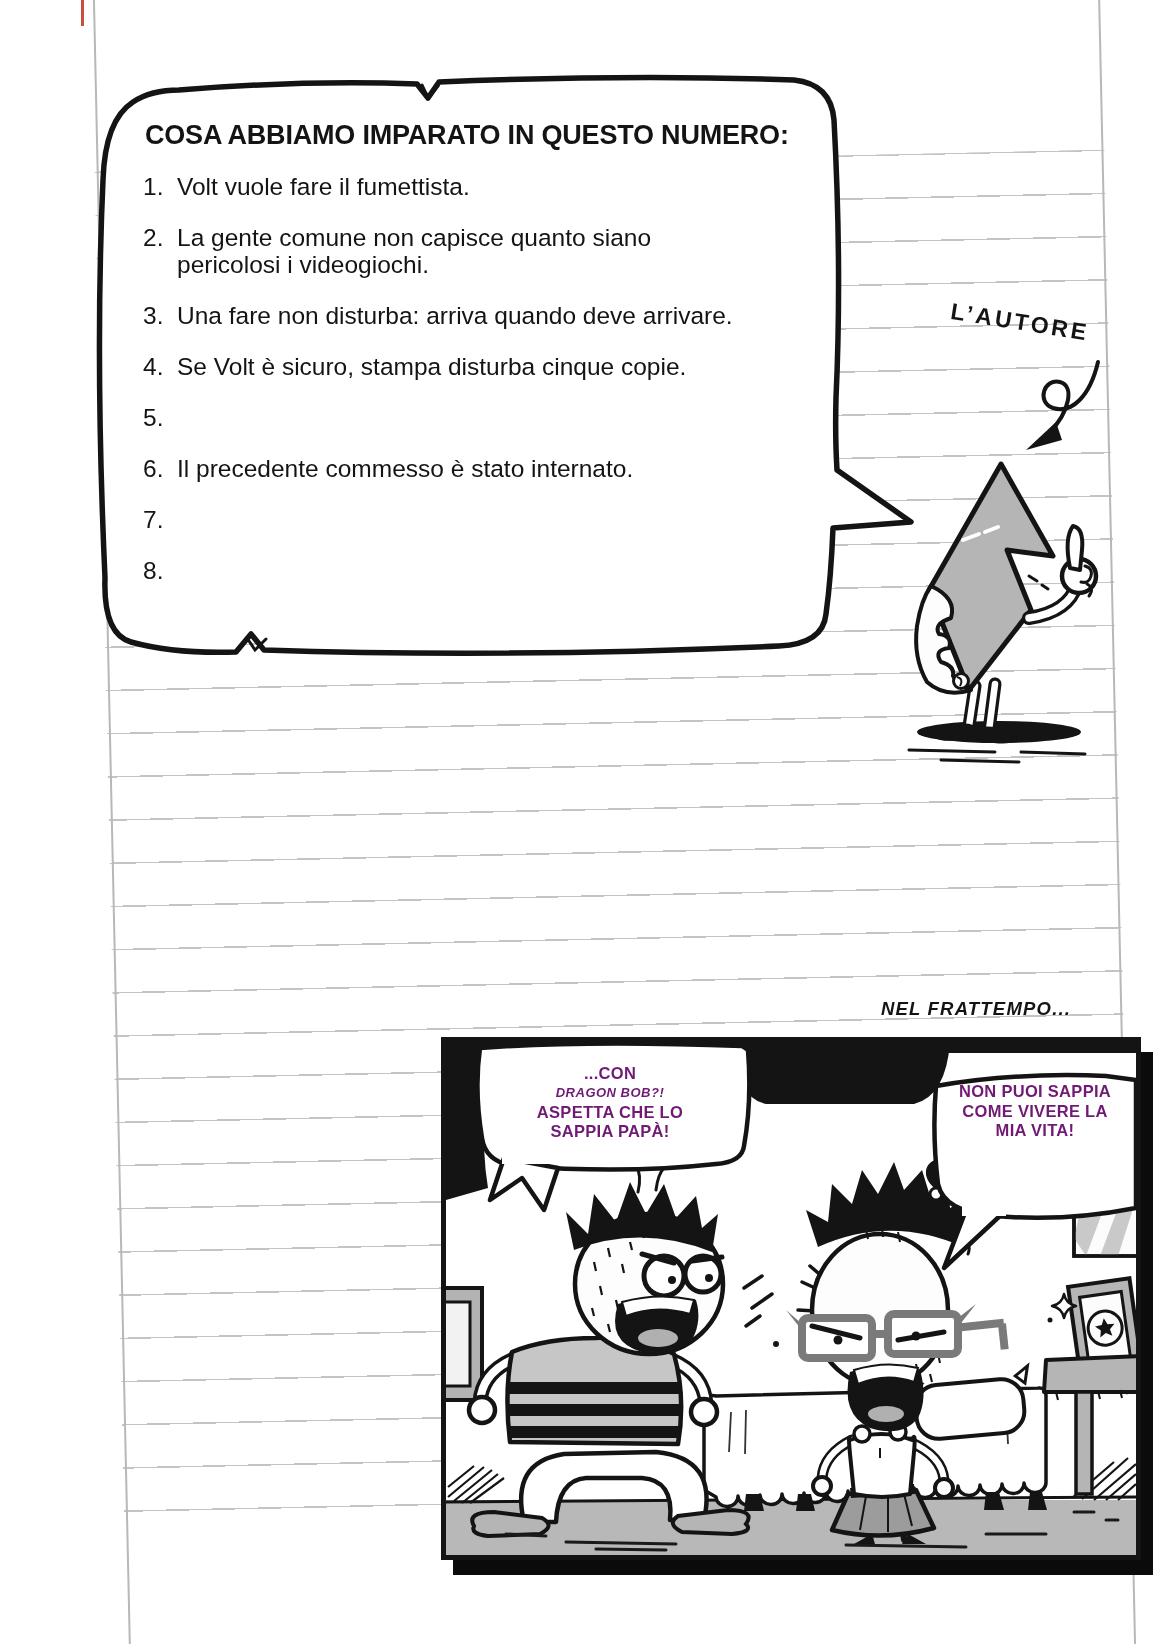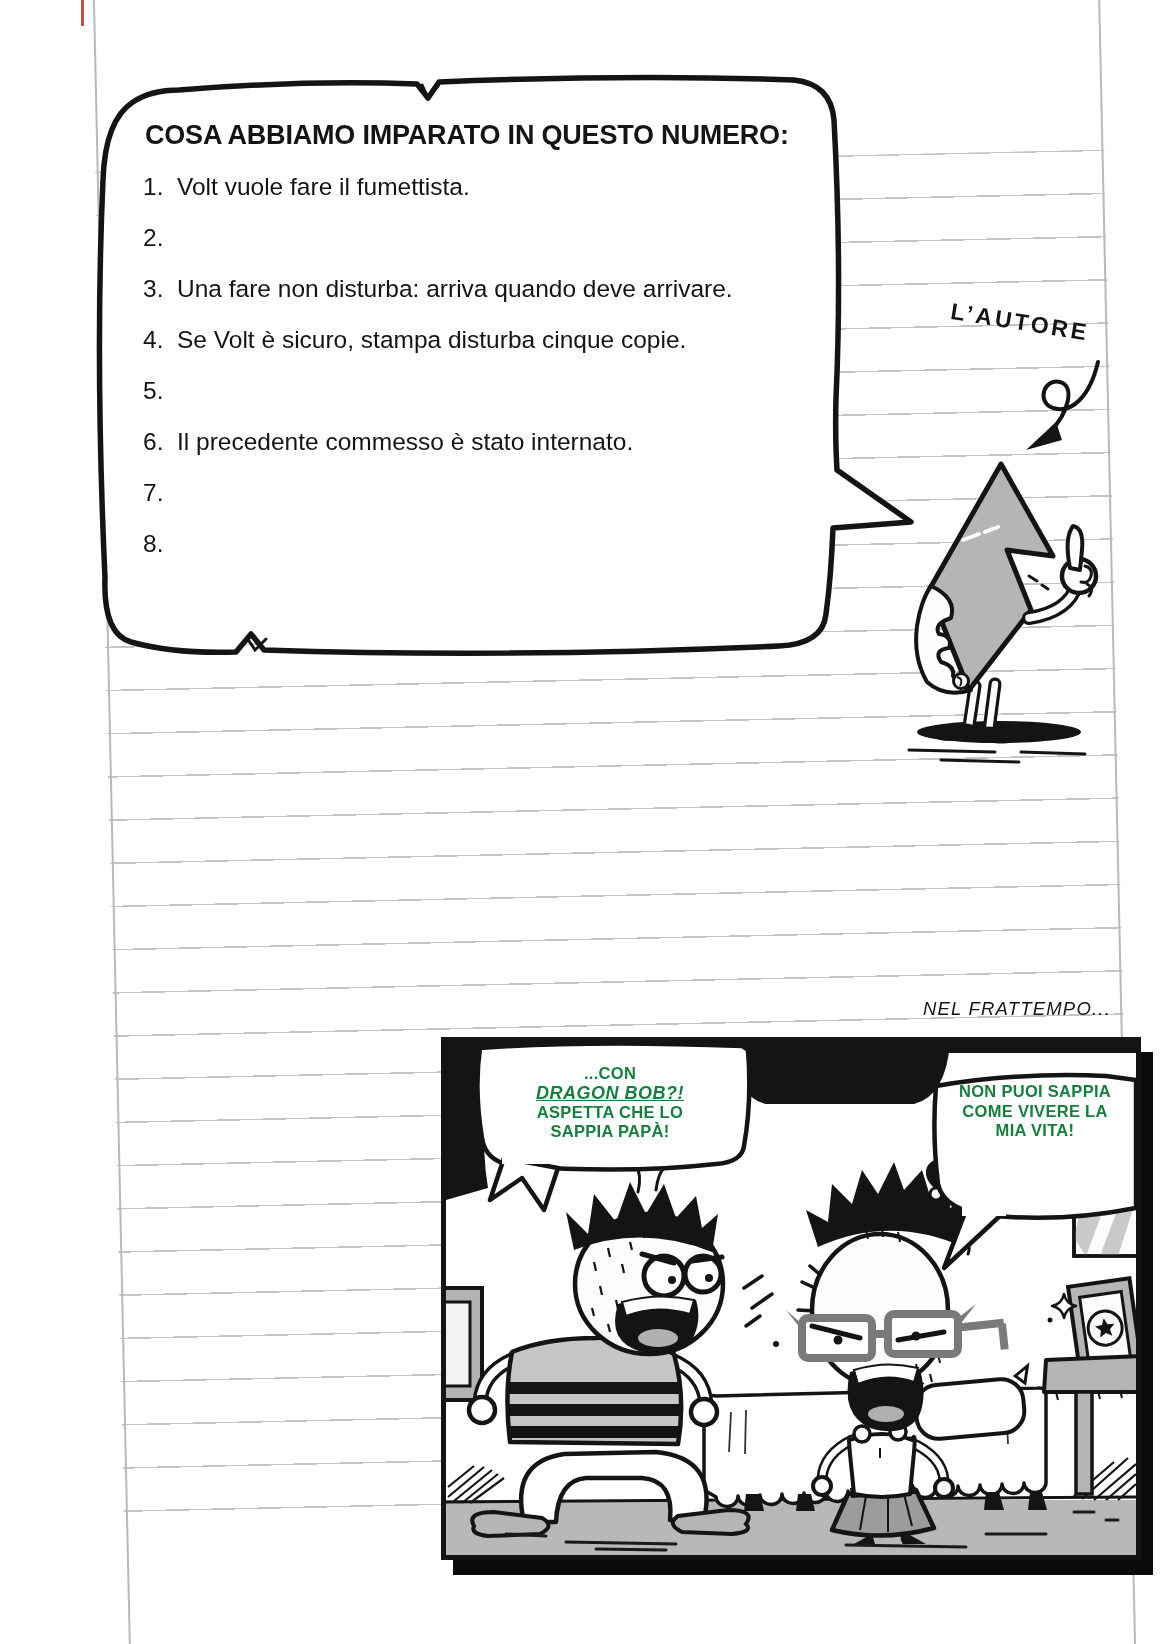--- a/index.html
+++ b/index.html
@@ -19,29 +19,29 @@
   .recap-title{font-size:27px;font-weight:bold;letter-spacing:-.2px;margin:0 0 22px 2px;}
   .recap-item{display:flex;margin-bottom:24px;font-size:24.5px;line-height:27px;}
   .recap-item .num{flex:0 0 34px;}
   .recap-item .txt{white-space:pre-line;}
   
   .author-label{position:absolute;left:910px;top:298px;font-size:23px;font-weight:bold;
                 letter-spacing:3px;transform:rotate(9deg);transform-origin:left top;white-space:nowrap;}
   .author-arrow{position:absolute;left:955px;top:352px;}
   .volt{position:absolute;left:828px;top:438px;}
   
-  .meanwhile{position:absolute;left:838px;top:998px;width:230px;text-align:right;
-             font-size:18.5px;font-weight:normal;font-style:italic;letter-spacing:1.2px;}
+  .meanwhile{position:absolute;left:838px;top:998px;width:230px;
+             font-size:18.5px;font-weight:bold;font-style:italic;letter-spacing:1.2px;}
   
   .panel{position:absolute;left:398px;top:1037px;width:690px;height:513px;background:#fff;
          border:5px solid #141414;box-shadow:12px 15px 0 #0b0b0b;}
   .panel svg{position:absolute;left:0;top:0;}
-  .speech{position:absolute;text-align:center;font-weight:bold;letter-spacing:.3px;color:#15803d;}
+  .speech{position:absolute;text-align:center;font-weight:bold;letter-spacing:.3px;color:#701a75;}
   .speech .ln{display:block;font-size:16.5px;line-height:19px;}
-  .speech .ln.em{font-size:18px;line-height:20px;font-style:italic;letter-spacing:.5px;text-decoration:underline;}
+  .speech .ln.em{font-size:13px;line-height:20px;font-style:italic;letter-spacing:.5px;}
   .speech-left{left:30px;top:22px;width:268px;}
   .speech-right{left:498px;top:40px;width:182px;}
   .speech-right .ln{line-height:19.5px;}
 </style>
 </head>
 <body>
 
 <div class="page">
 
   <div class="paper">
@@ -63,20 +63,22 @@
     <div class="recap-title">COSA ABBIAMO IMPARATO IN QUESTO NUMERO:</div>
     <div class="recap-list">
 
         <div class="recap-item">
           <span class="num">1.</span>
           <span class="txt">Volt vuole fare il fumettista.</span>
         </div>
 
         <div class="recap-item">
           <span class="num">2.</span>
+          <span class="txt">La gente comune non capisce quanto siano
+pericolosi i videogiochi.</span>
         </div>
 
         <div class="recap-item">
           <span class="num">3.</span>
           <span class="txt">Una fare non disturba: arriva quando deve arrivare.</span>
         </div>
 
         <div class="recap-item">
           <span class="num">4.</span>
           <span class="txt">Se Volt è sicuro, stampa disturba cinque copie.</span>

